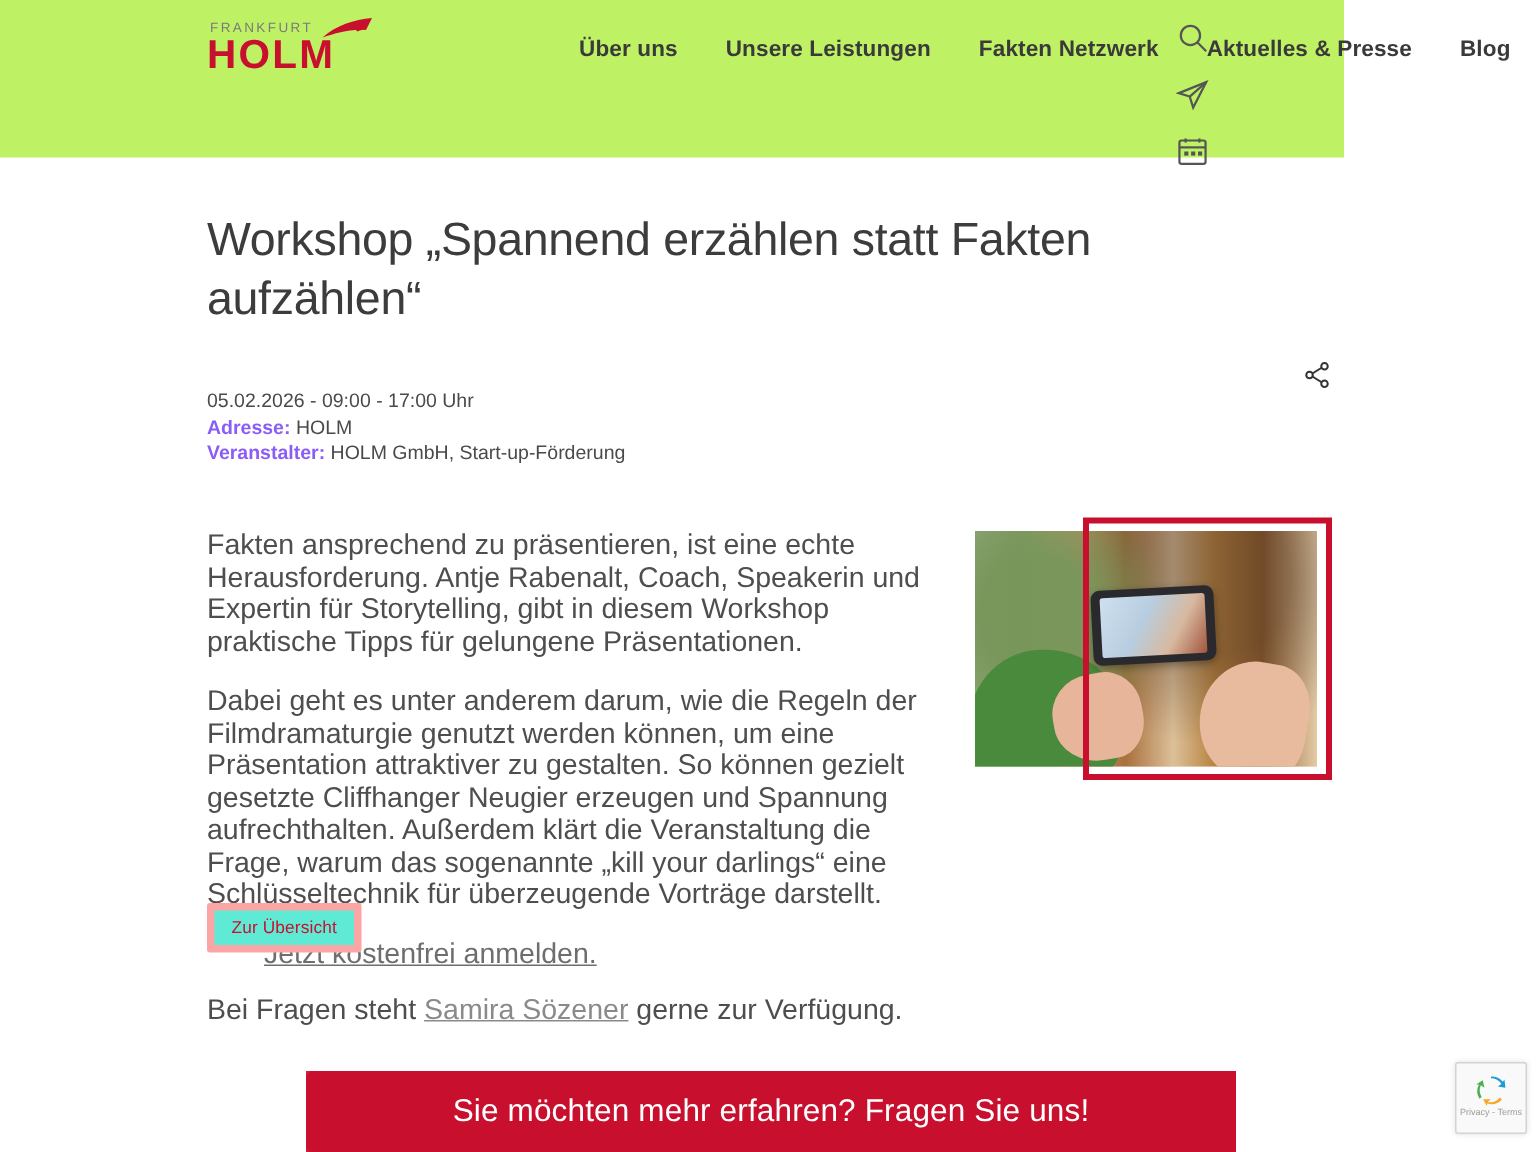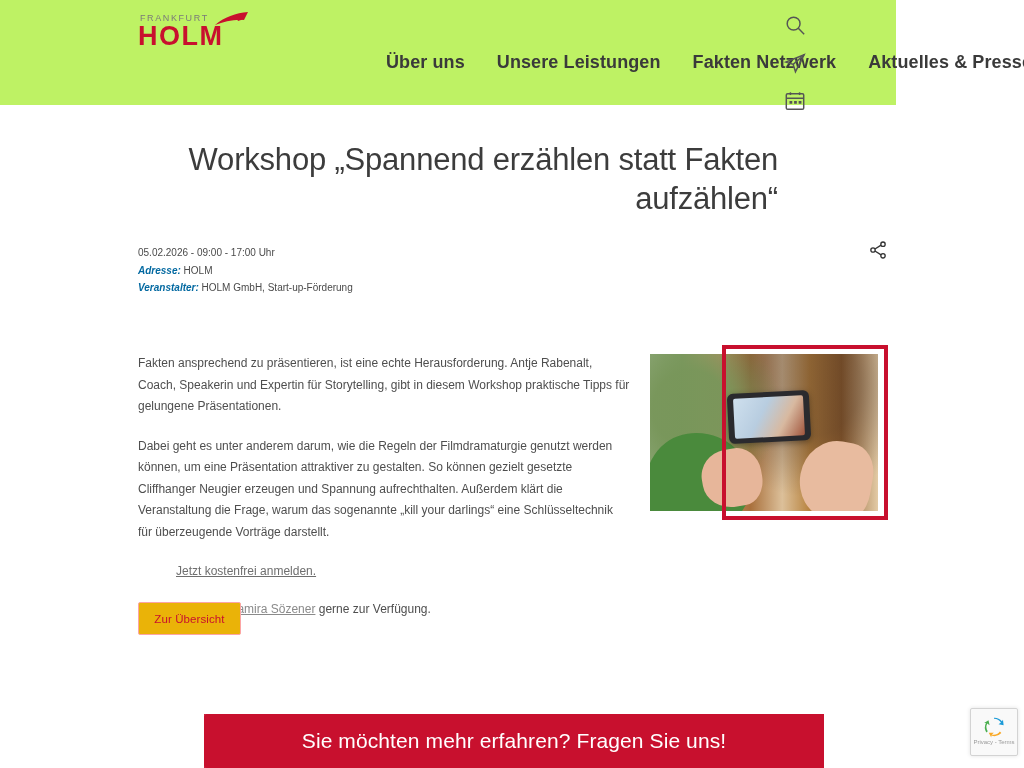--- a/index.html
+++ b/index.html
@@ -66,28 +66,27 @@
 
   .nav {
     position: absolute;
     left: 370px;
     top: 24px;
     display: flex;
     align-items: center;
     gap: 0px;
   }
   .nav-item {
-    font-size: 18px;
+    font-size: 15px;
     font-weight: bold;
     color: #3a3a3a;
     text-decoration: none;
     padding: 0 16px;
     white-space: nowrap;
     letter-spacing: 0.1px;
-    margin-top: 28px;
   }
 
   .header-icons {
     position: absolute;
     right: 90px;
     top: 14px;
     display: flex;
     flex-direction: column;
     gap: 16px;
     align-items: center;
@@ -112,52 +111,51 @@
     position: absolute;
     left: 138px;
     top: 35px;
     width: 640px;
     margin: 0;
     font-size: 31px;
     line-height: 39px;
     font-weight: normal;
     color: #3c3c3c;
     letter-spacing: -0.2px;
-    text-align: right;
   }
 
   .share-icon {
     position: absolute;
     left: 868px;
     top: 135px;
     width: 20px;
     height: 20px;
     cursor: pointer;
   }
 
   .meta {
     position: absolute;
     left: 138px;
-    top: 139px;
-    font-size: 10px;
+    top: 153px;
+    font-size: 13px;
     line-height: 17.5px;
     color: #4a4a4a;
   }
   .meta .meta-line { margin: 0; }
-  .meta b { color: #0369a1; font-style: italic; }
+  .meta b { color: #8b5cf6; }
 
   .body-col {
     position: absolute;
     left: 138px;
     top: 248px;
     width: 492px;
   }
   .body-col p {
     margin: 0 0 18px 0;
-    font-size: 12px;
+    font-size: 19px;
     line-height: 21.5px;
     color: #4e4e4e;
   }
   .body-col p.tight { margin-bottom: 16px; }
   .inline-link {
     color: #8a8a8a;
     text-decoration: underline;
   }
   .reg-link {
     color: #6e6e6e;
@@ -247,22 +245,22 @@
     background: linear-gradient(120deg,#cfe0ee 0%, #b8cde0 40%, #d8b9a0 70%, #a1553c 100%);
     border-radius: 2px;
   }
 
   .btn-overview {
     position: absolute;
     left: 138px;
     top: 497px;
     width: 103px;
     height: 33px;
-    border: 1px solid #fca5a5;
-    background: #eab308;
+    border: 5px solid #fca5a5;
+    background: #5eead4;
     color: #c8102e;
     font-size: 11.5px;
     border-radius: 2px;
     cursor: pointer;
     font-family: "Liberation Sans", sans-serif;
     letter-spacing: 0.1px;
   }
 
   
   .cta {

